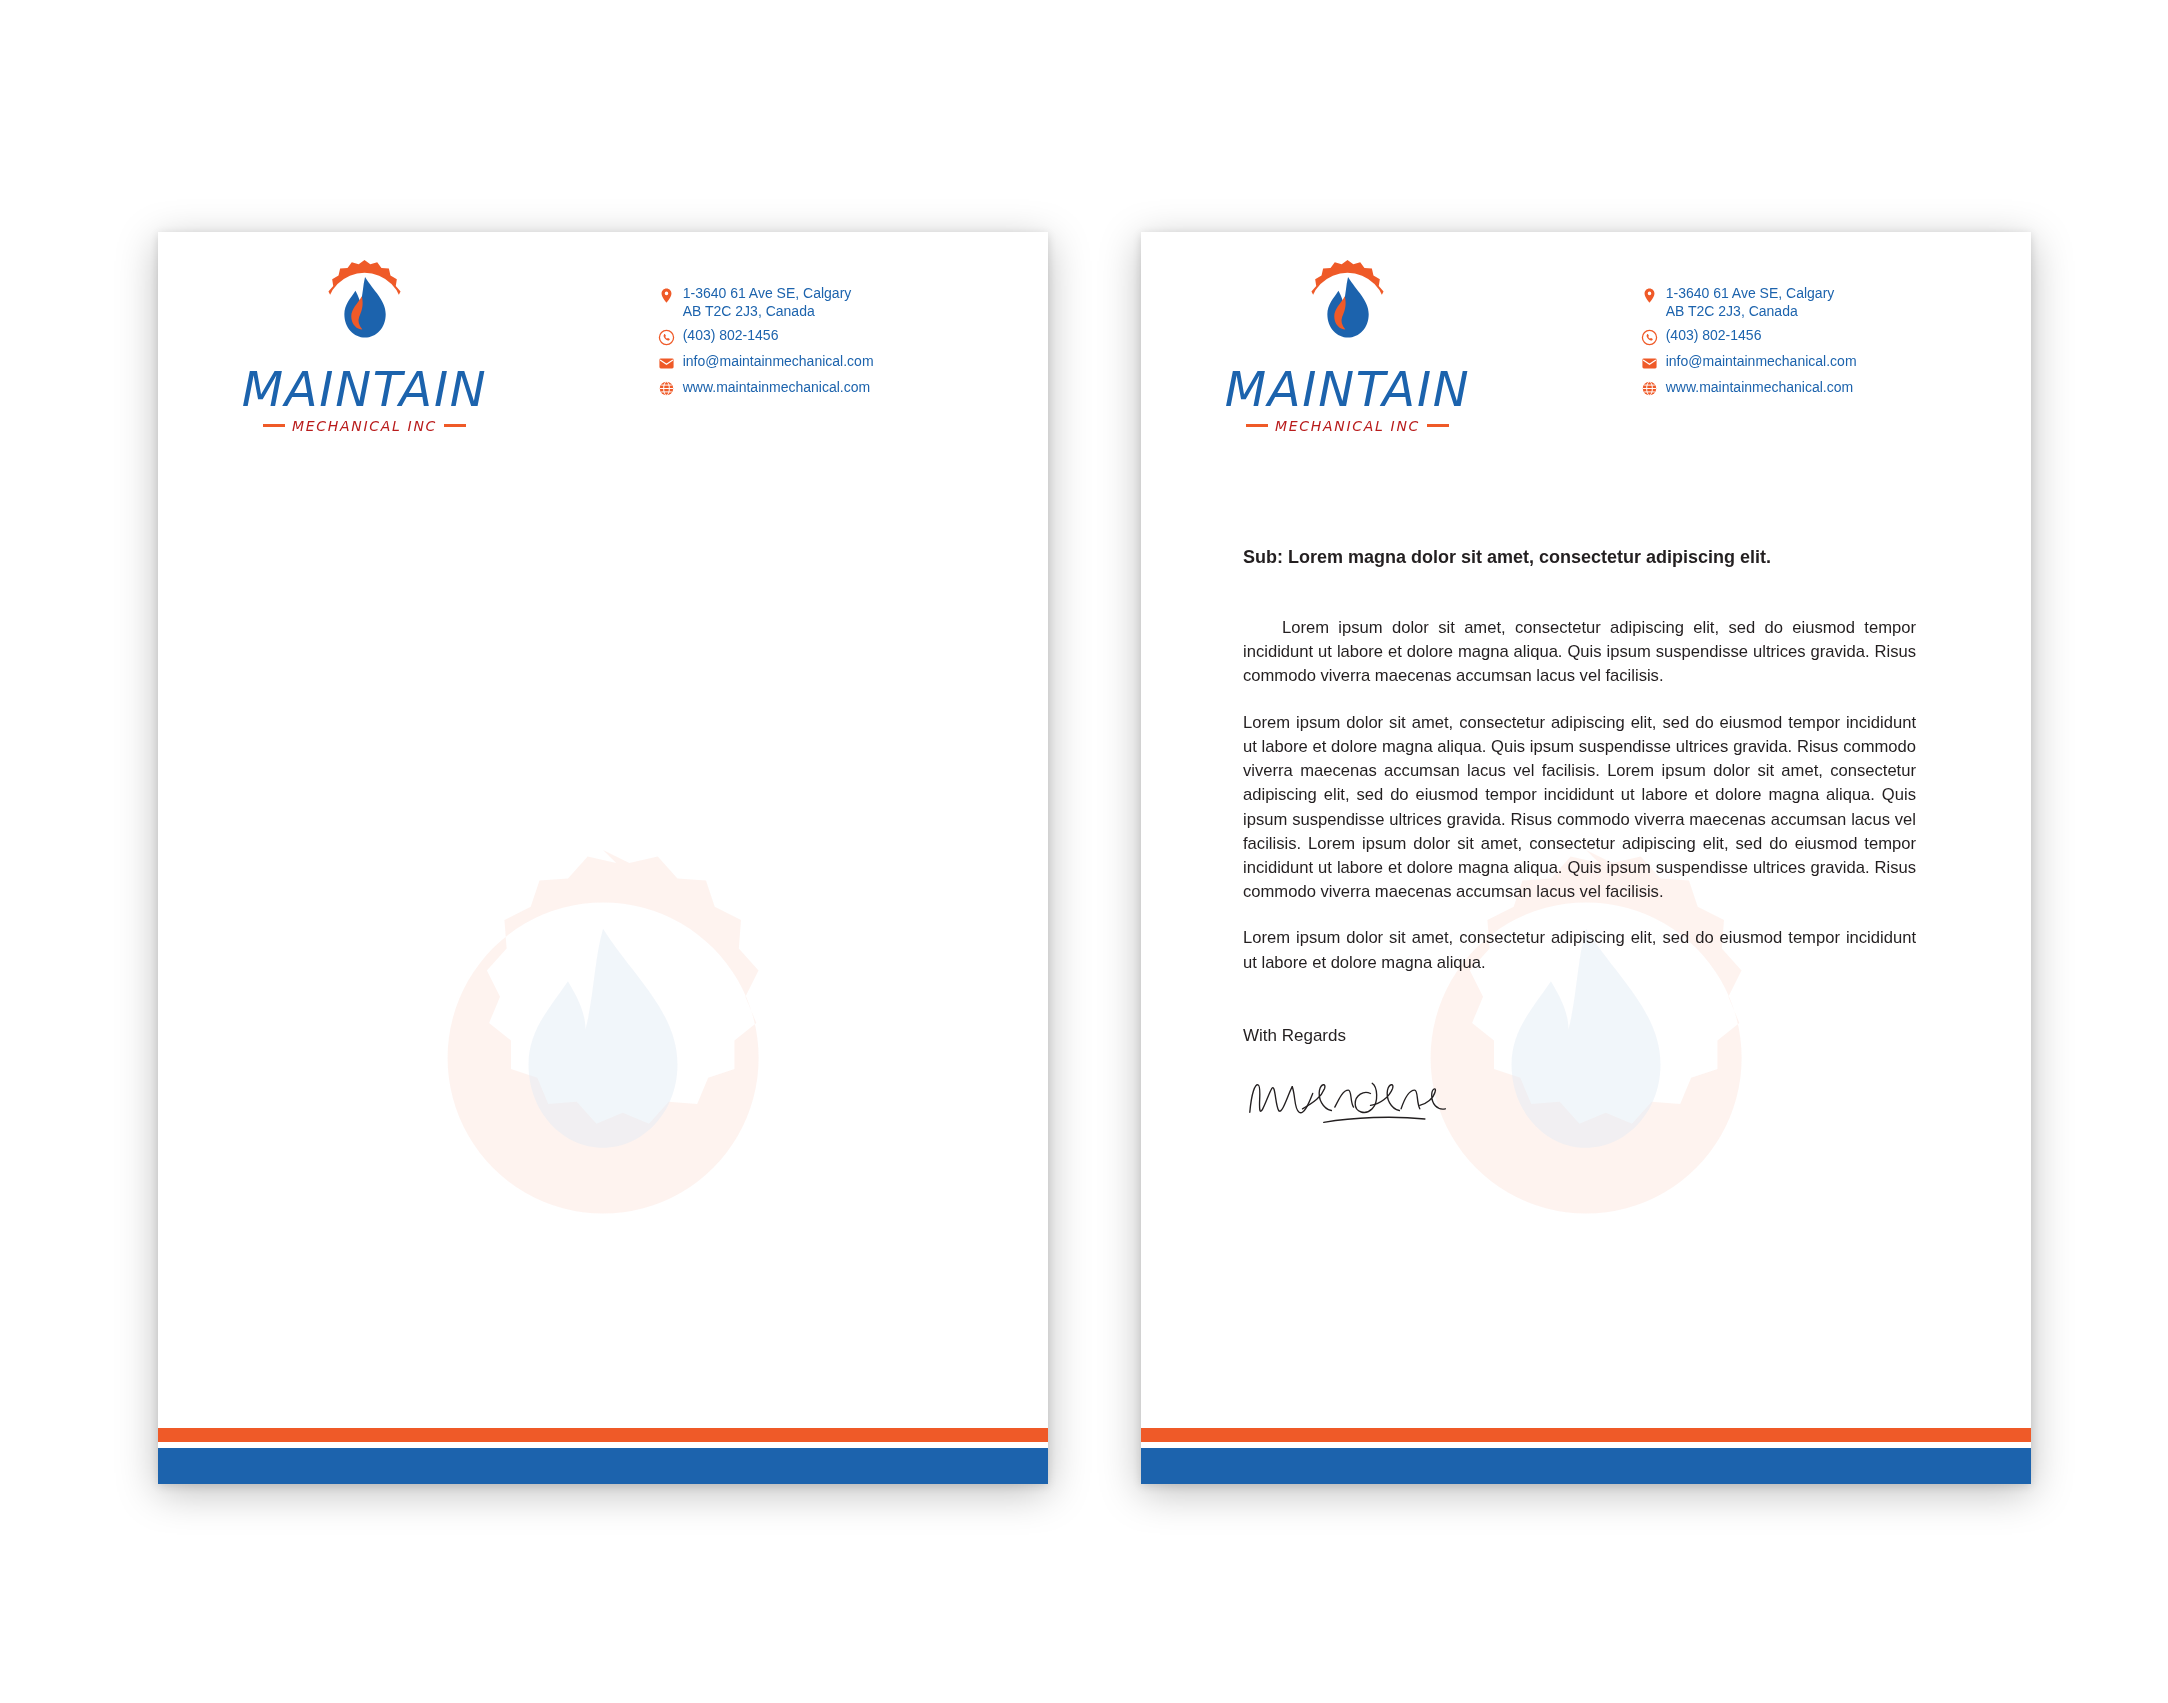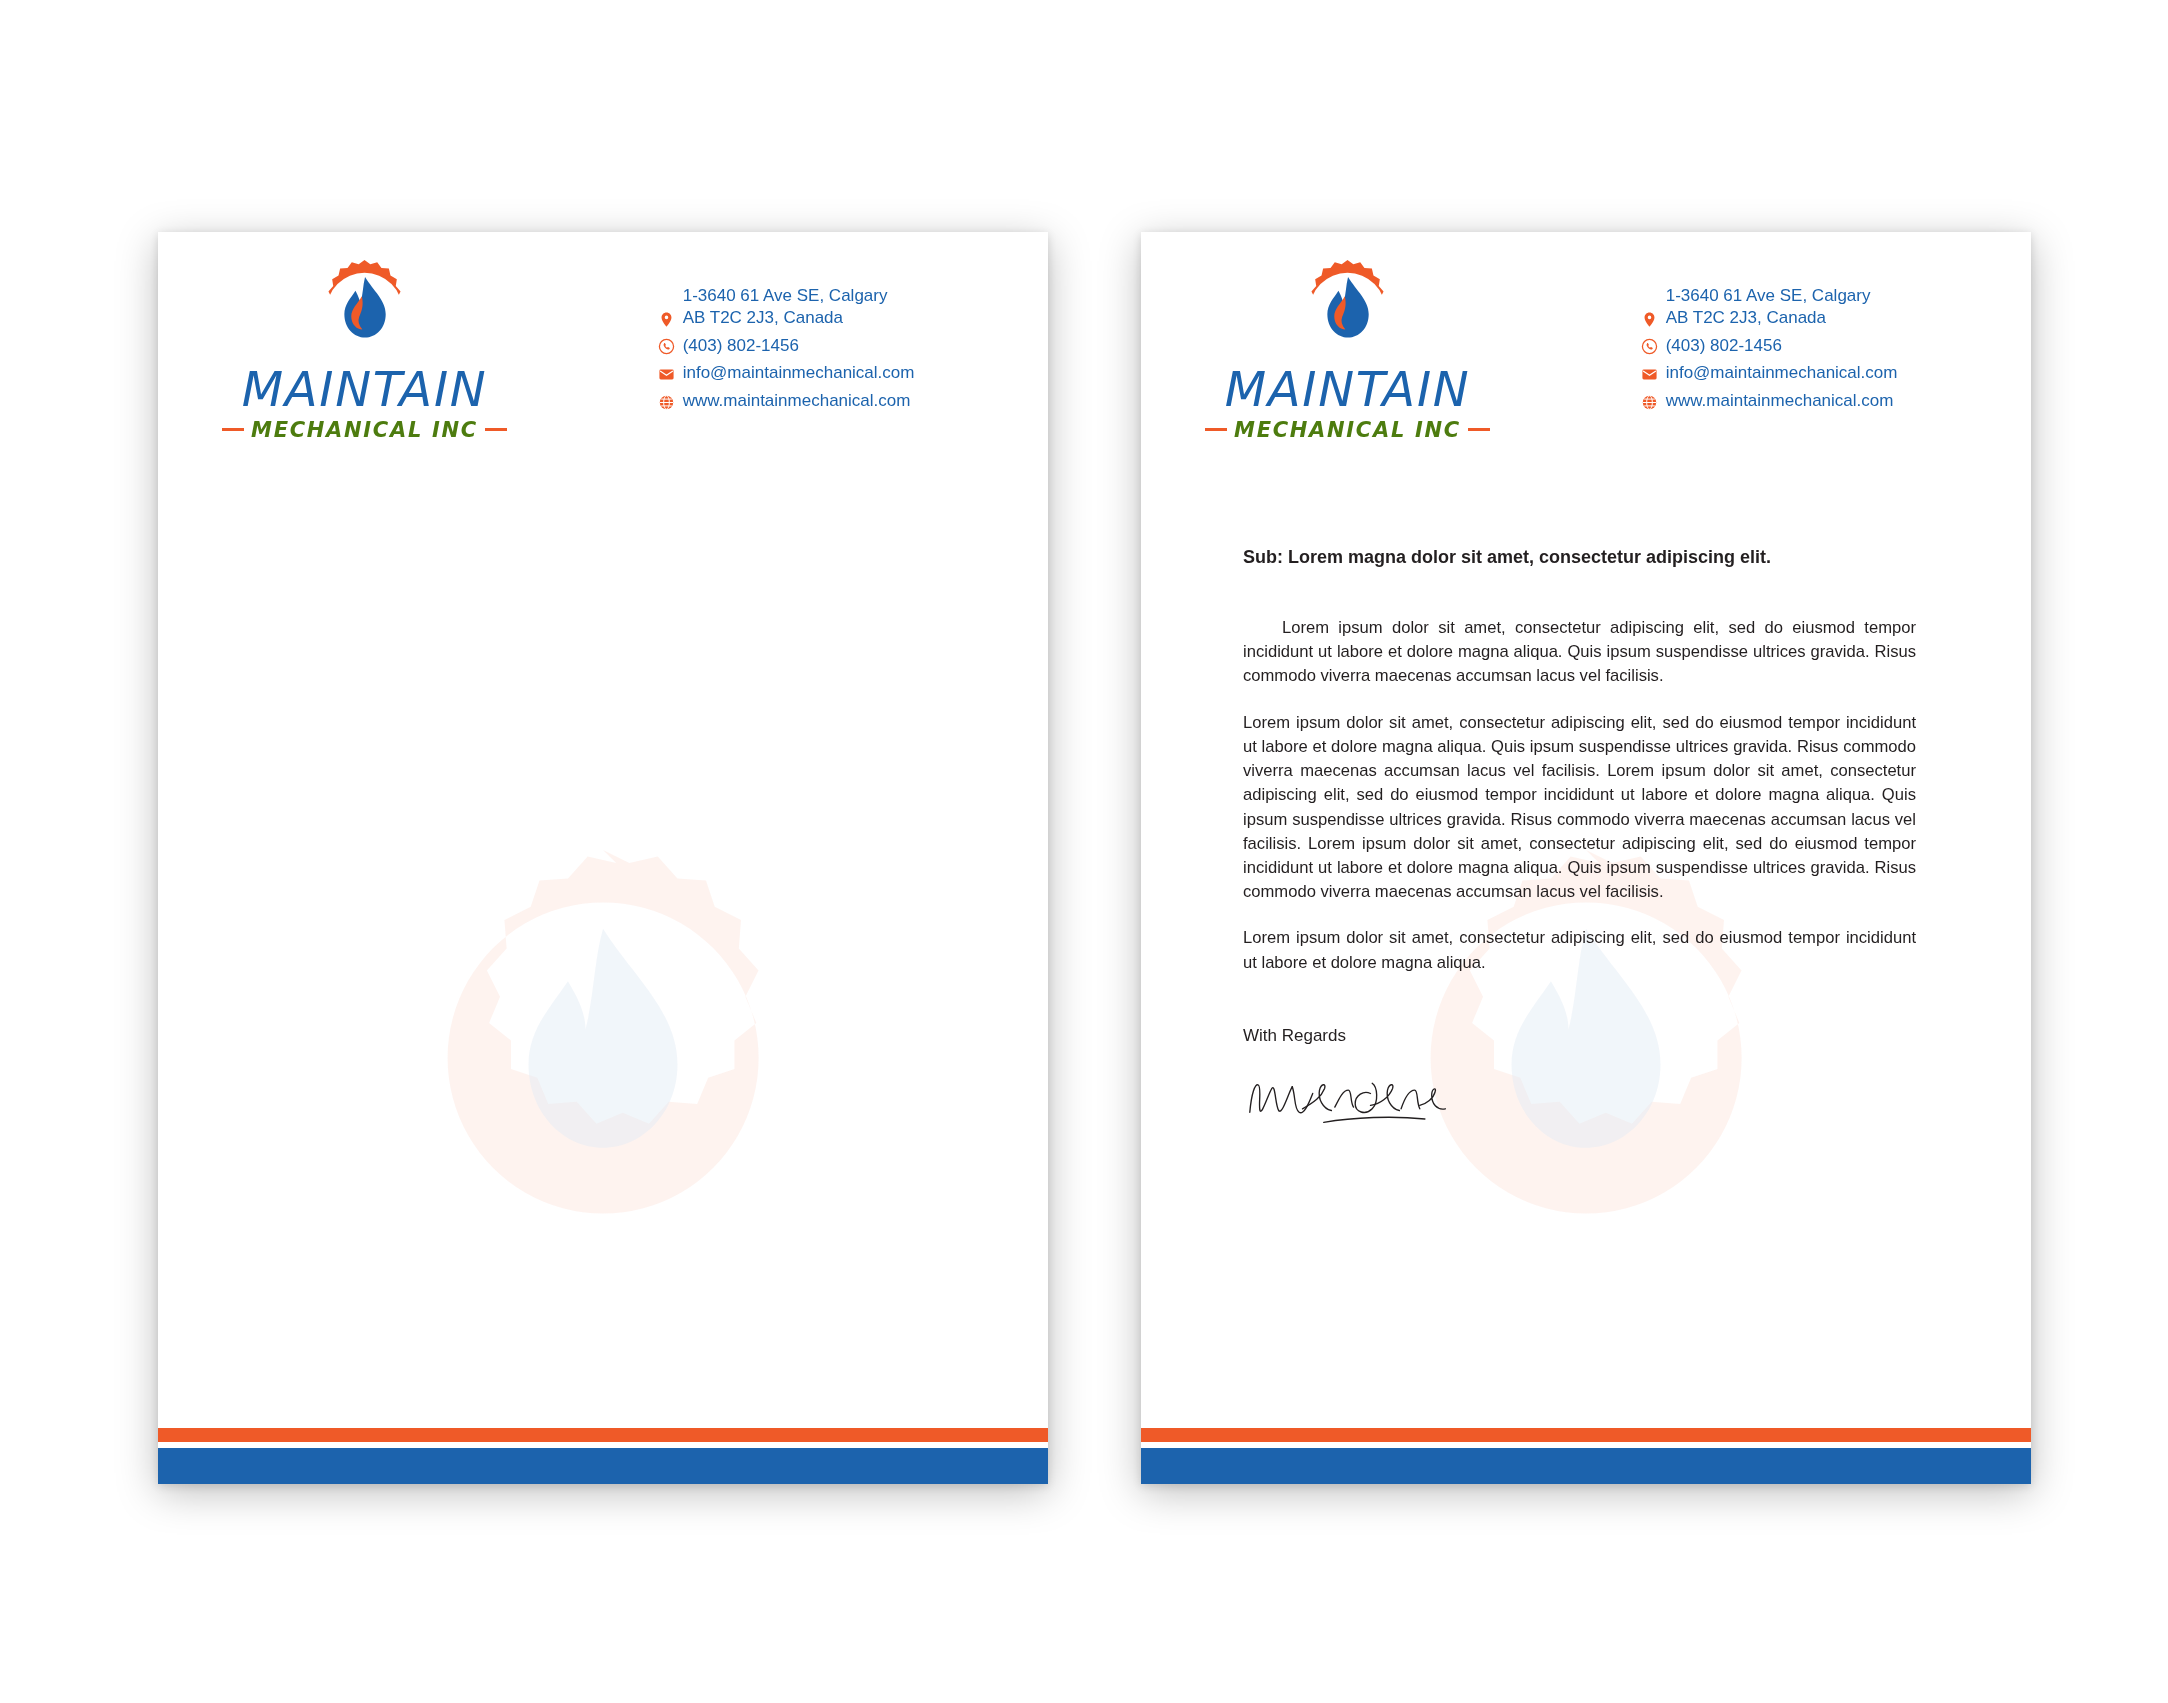--- a/index.html
+++ b/index.html
@@ -79,40 +79,40 @@
     gap: 6.8px;
     margin-top: 4.3px;
   }
   .logo-rule {
     height: 3.4px;
     width: 22px;
     background: #ef5a28;
   }
   .logo-sub {
     font-family: "DejaVu Sans", sans-serif;
-    font-weight: bold;
+    font-weight: normal;
     font-style: italic;
-    font-size: 21px;
+    font-size: 14px;
     letter-spacing: 1.7px;
-    color: #4d7c0f;
+    color: #b91c1c;
     white-space: nowrap;
   }
 
   .contact-block {
     position: absolute;
     right: 49px;
     top: 53px;
     width: 341px;
   }
   .contact-row {
     display: flex;
-    align-items: flex-end;
+    align-items: flex-start;
     gap: 7.7px;
     margin-bottom: 6px;
-    font-size: 17px;
+    font-size: 14px;
     color: #1c63ad;
     line-height: 1.28;
   }
   .contact-row .ico {
     flex: 0 0 auto;
     width: 17px;
     height: 19px;
     margin-top: 0.9px;
   }
   .contact-text { white-space: pre-line; }

